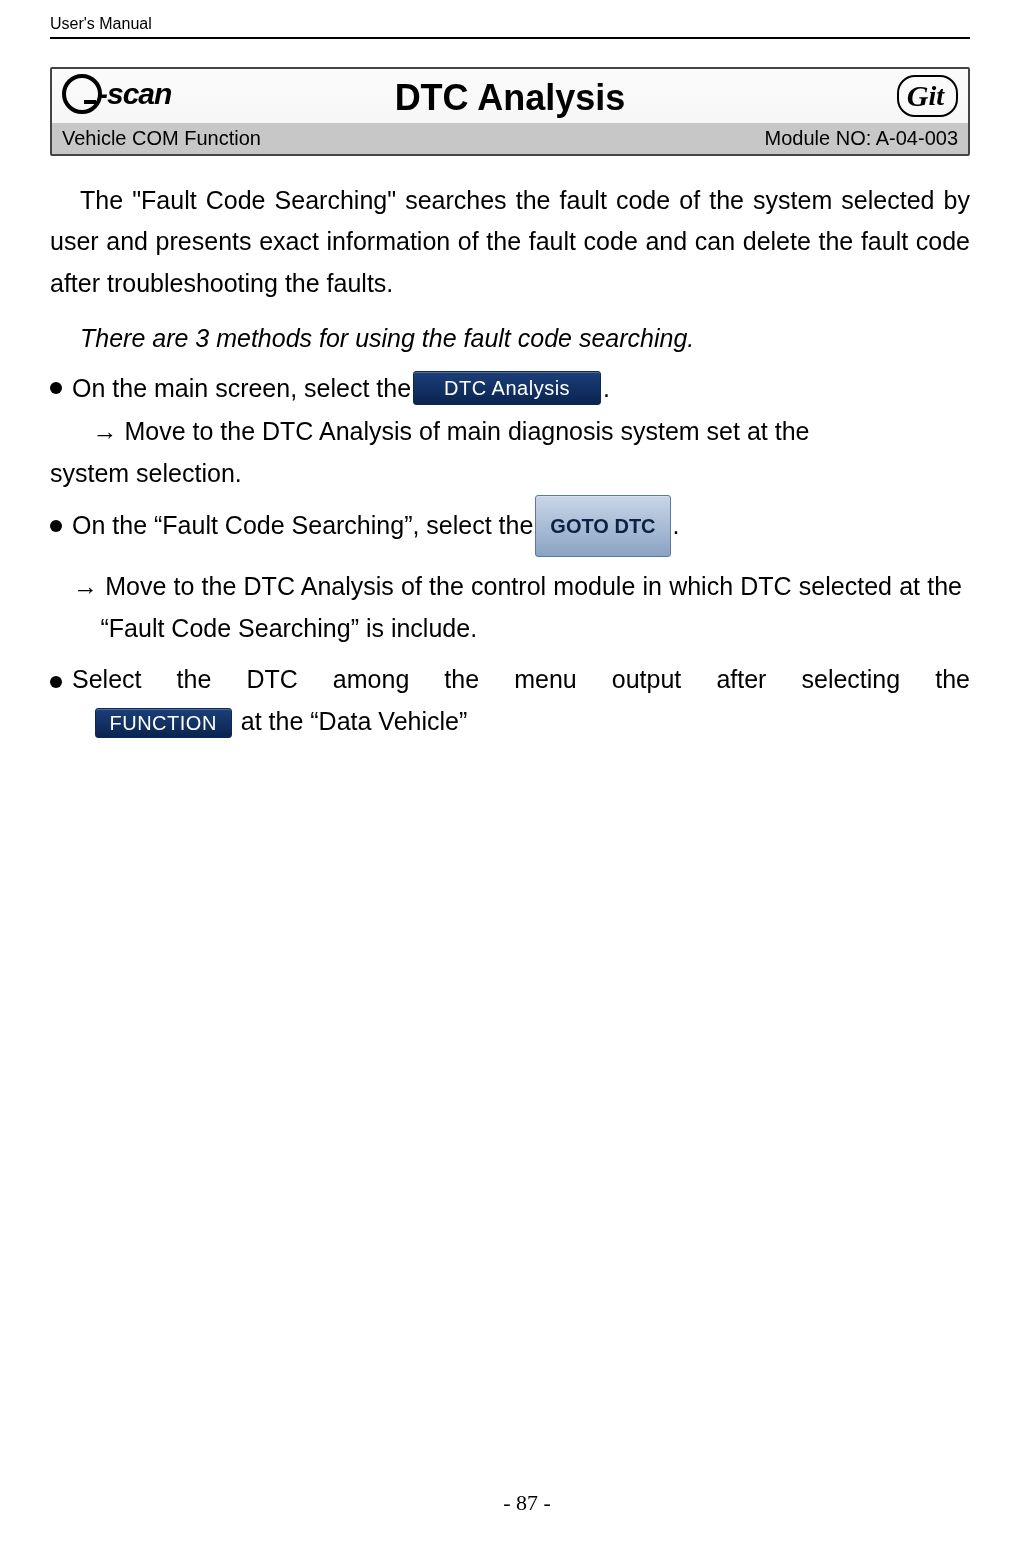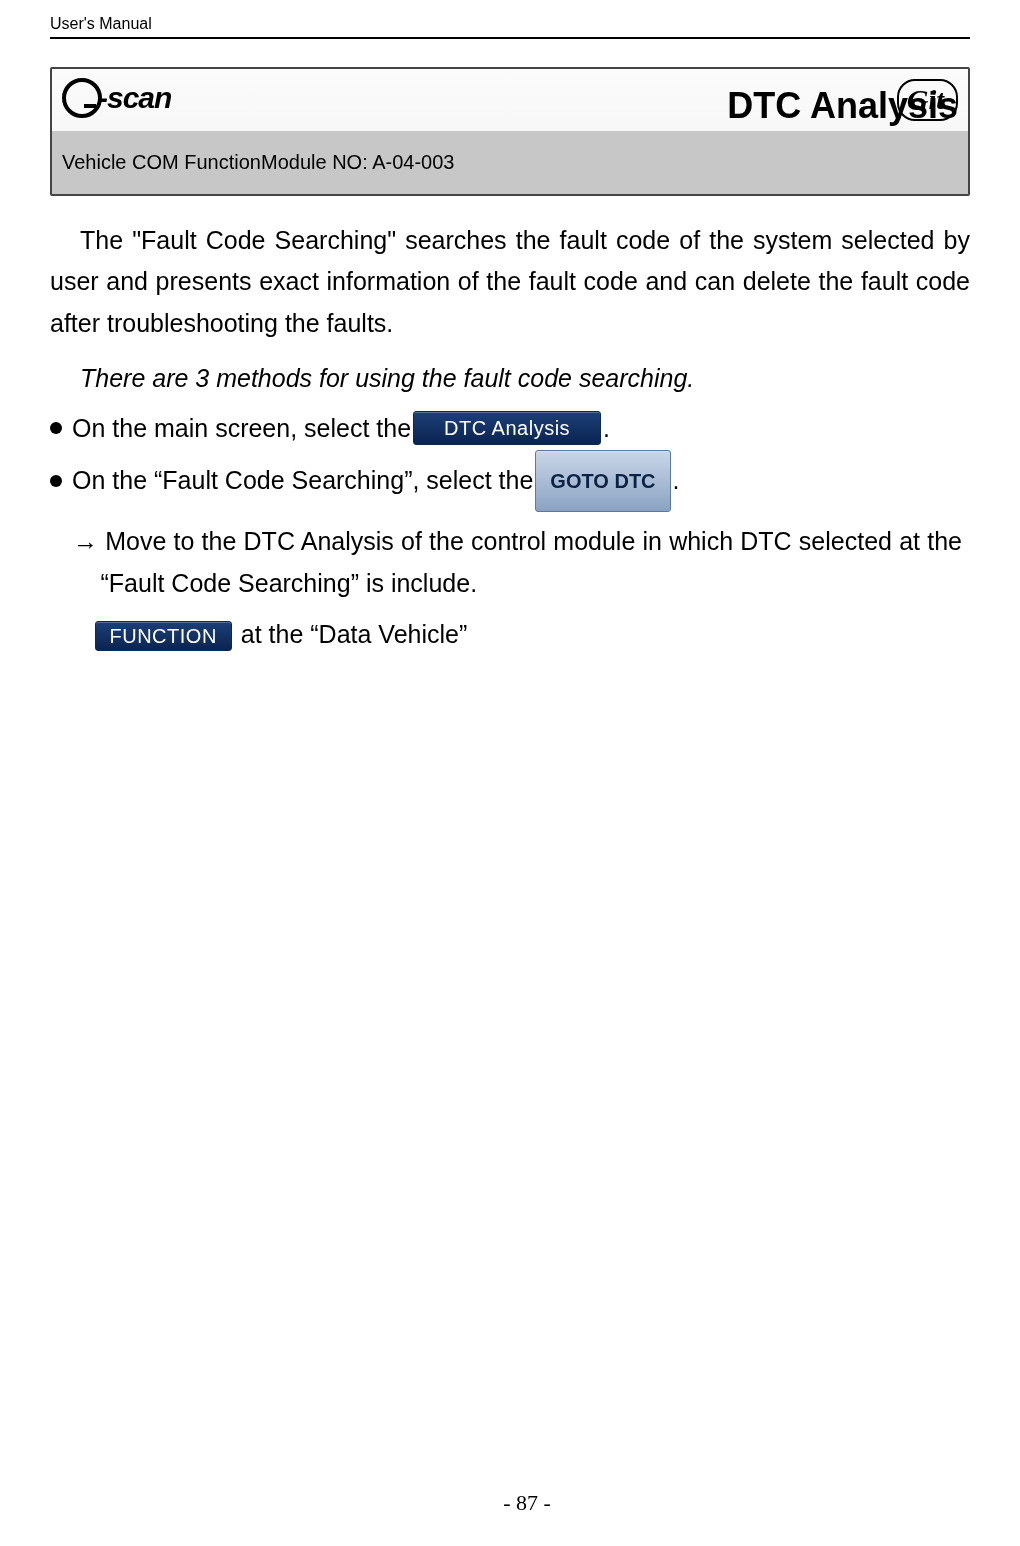--- a/index.html
+++ b/index.html
@@ -26,23 +26,23 @@
   }
   .section-bar {
     border: 2px solid #444;
     border-radius: 2px;
     margin-bottom: 0;
     background: linear-gradient(#fbfbfb, #f4f4f4);
   }
   .section-top {
     display: flex;
     align-items: center;
-    justify-content: flex-end;
+    justify-content: center;
     position: relative;
-    padding: 16px 10px 4px;
+    padding: 8px 10px 4px;
     border-radius: 17px;
   }
   .section-title {
     font-size: 36px;
     font-weight: bold;
     font-family: Arial, sans-serif;
   }
   .logo-left, .logo-right {
     position: absolute;
     top: 50%;
@@ -89,23 +89,23 @@
     font-style: italic;
     font-size: 28px;
   }
   .git-g {
     font-size: 30px;
     font-style: italic;
     font-weight: bold;
   }
   .section-sub {
     display: flex;
-    justify-content: flex-start;
+    justify-content: space-between;
     background: #c7c7c7;
-    padding: 20px 10px;
+    padding: 4px 10px;
     font-size: 20px;
   }
   .body-text {
     margin-top: 24px;
     font-size: 25px;
     line-height: 1.65;
     text-align: justify;
   }
   .body-text p {
     margin: 0 0 8px 0;
@@ -230,35 +230,41 @@
 
     <div class="flow" style="margin-top:6px;">
       <div class="bullet">
         <span class="bullet-dot"></span>
         <span>On the main screen, select the </span>
         <span class="inline-btn-wrap">
           <span class="btn btn-dark">DTC Analysis</span>
         </span>
         <span>.</span>
       </div>
+      <div style="text-indent:1.7em;" class="just">→ Move to the DTC Analysis of main diagnosis system set at the</div>
+      <div class="just">system selection.</div>
     </div>
 
     <div class="flow">
       <div class="bullet">
         <span class="bullet-dot"></span>
         <span>On the “Fault Code Searching”, select the </span>
         <span class="inline-btn-wrap">
           <span class="btn btn-light">GOTO DTC</span>
         </span>
         <span>.</span>
       </div>
       <div class="arrow-line just">→ Move to the DTC Analysis of the control module in which DTC selected at the “Fault Code Searching” is include.</div>
     </div>
 
     <div class="flow">
+      <div class="bullet just" style="align-items:baseline;">
+        <span class="bullet-dot" style="margin-top:10px;"></span>
+        <span style="flex:1; text-align:justify; text-align-last:justify;">Select the DTC among the menu output after selecting the</span>
+      </div>
       <div class="sub-indent">
         <span class="inline-btn-wrap">
           <span class="btn btn-func">FUNCTION</span>
         </span>
         <span> at the “Data Vehicle”</span>
       </div>
     </div>
 
   </div>
 

